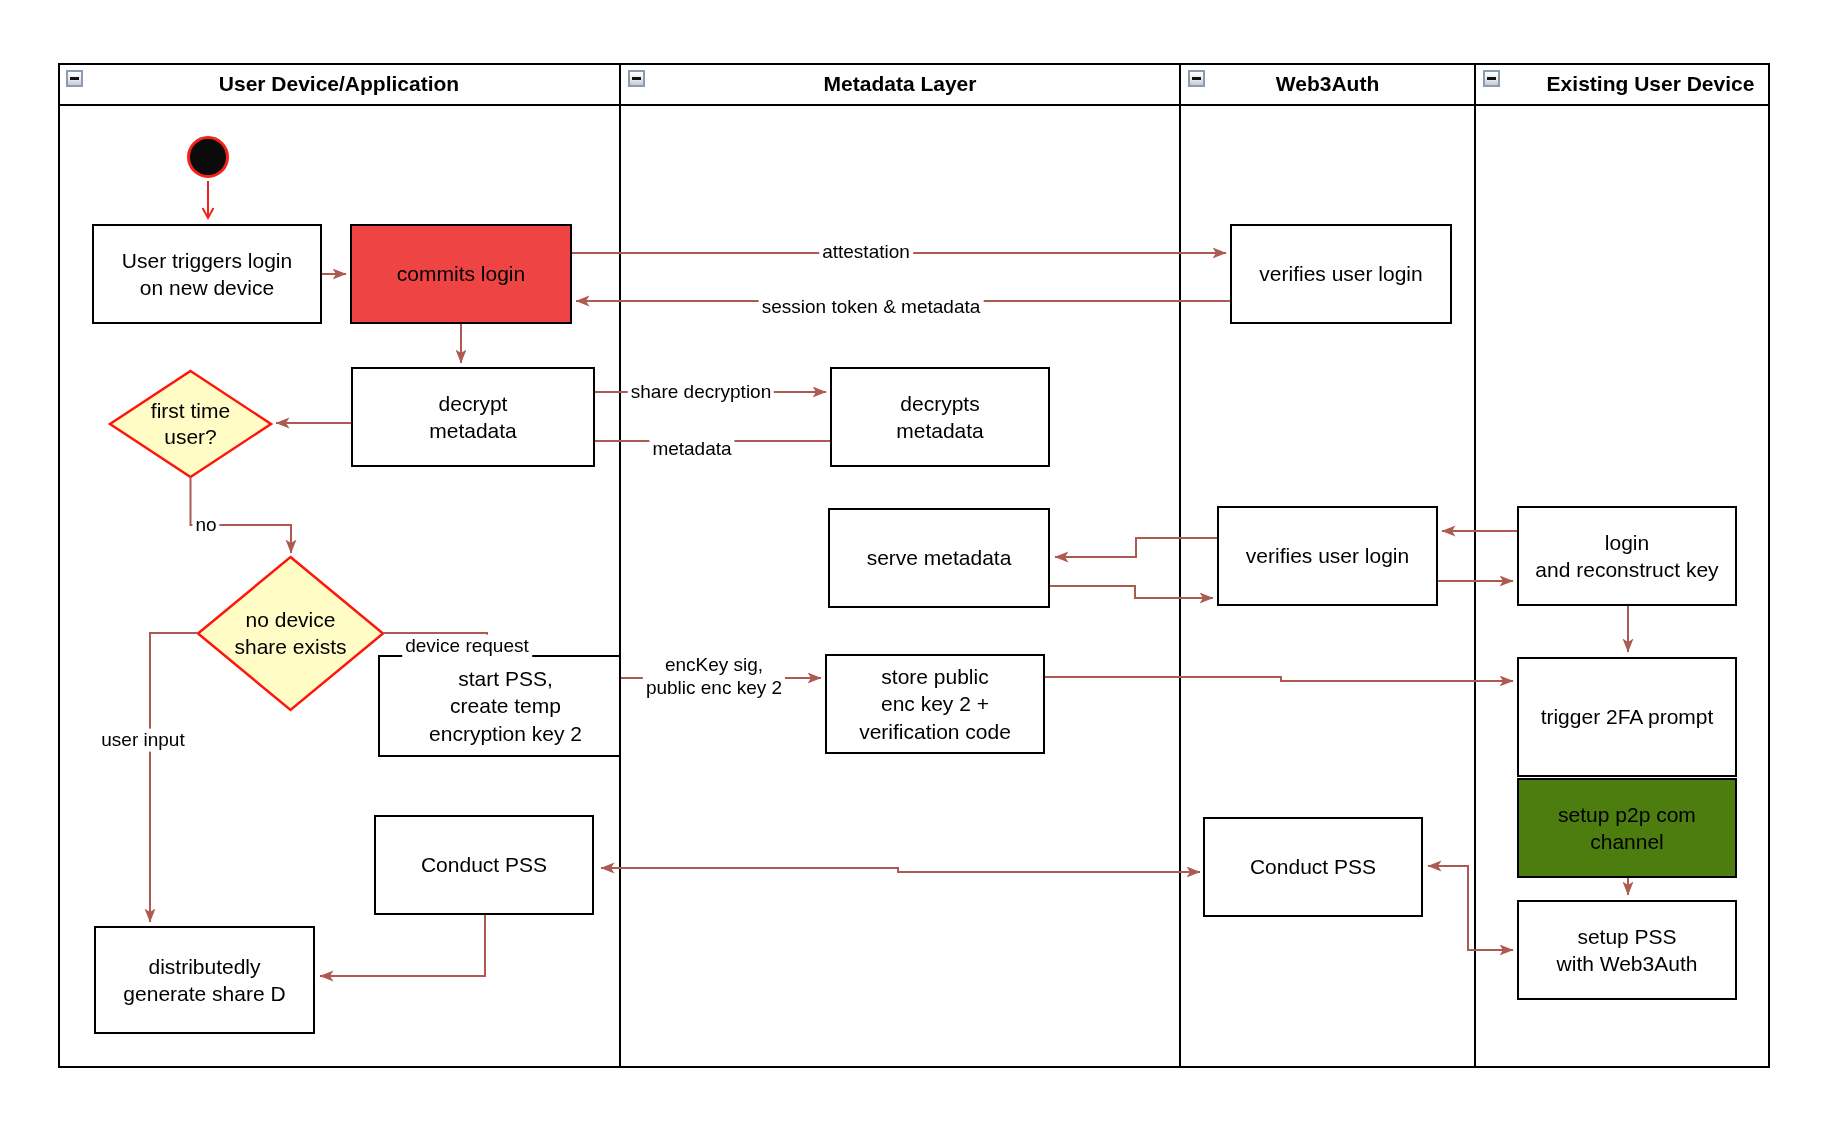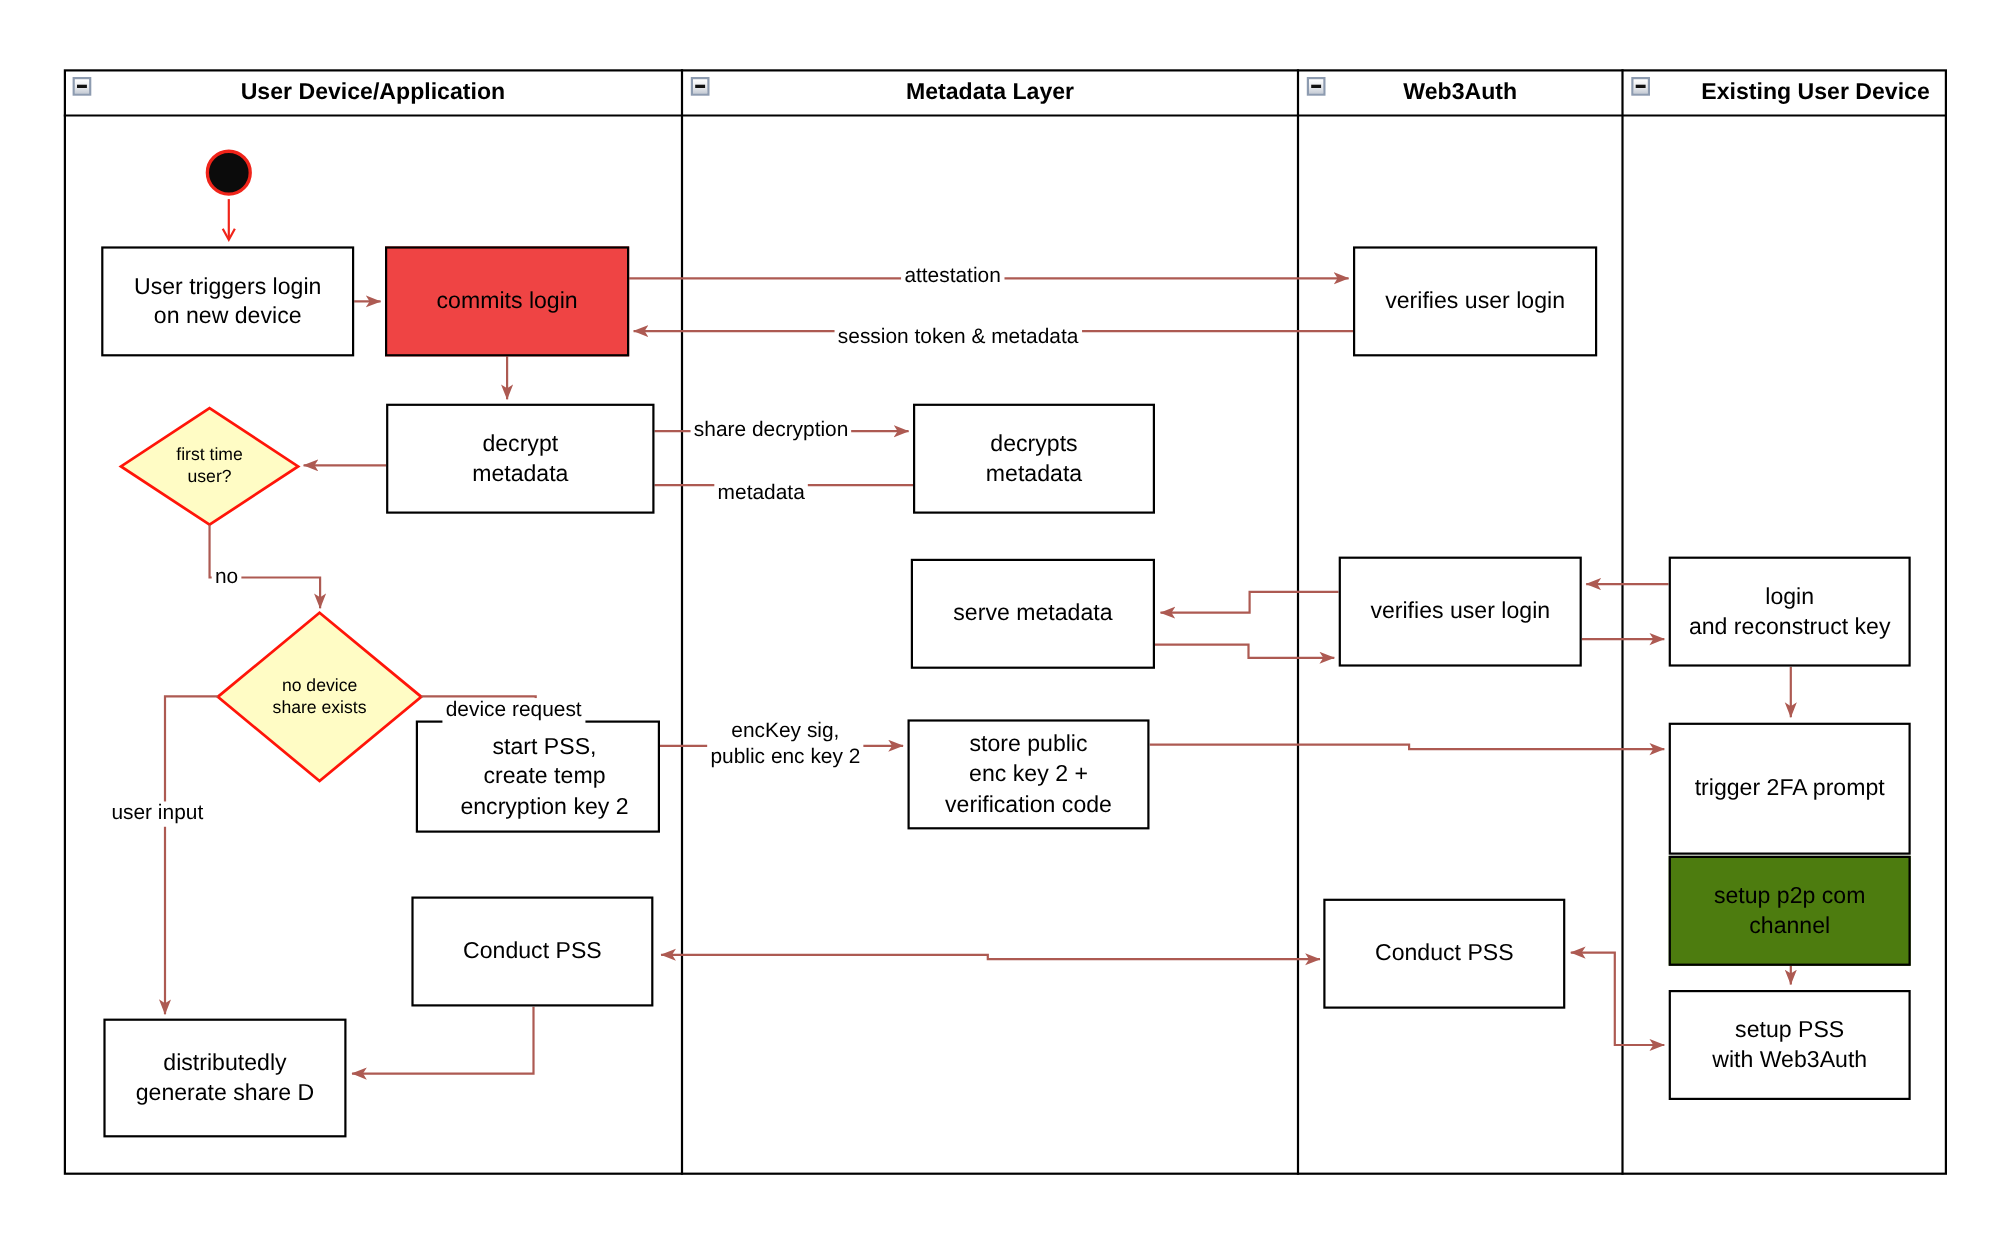--- a/index.html
+++ b/index.html
@@ -22,21 +22,21 @@
     display:flex; align-items:center; justify-content:center;
   }
   .minus-glyph { width:9px; height:2.5px; background:#111; }
   .node {
     position:absolute; background:#fff; border:2px solid #000; box-sizing:border-box;
     display:flex; flex-direction:column; align-items:center; justify-content:center;
     text-align:center; font-size:21px; line-height:1.3;
   }
   .diamond-label {
     position:absolute; display:flex; flex-direction:column; align-items:center; justify-content:center;
-    text-align:center; font-size:16px; line-height:1.25; pointer-events:none;
+    text-align:center; font-size:21px; line-height:1.25; pointer-events:none;
   }
   .start-circle {
     position:absolute; border-radius:50%; background:#0b0b0b; box-sizing:border-box;
   }
   .edge-label {
     position:absolute; transform:translate(-50%,-50%); background:#ffffff;
     font-size:19px; line-height:1.2; text-align:center; white-space:nowrap; padding:0 3px;
   }
 </style>
 </head>
@@ -127,21 +127,21 @@
         <div>metadata</div>
       </div>
       <div class="diamond-label" style="left: 110px; top: 371px; width: 161px; height: 106px;">
         <div>first time</div>
         <div>user?</div>
       </div>
       <div class="diamond-label" style="left: 198px; top: 557px; width: 185px; height: 153px;">
         <div>no device</div>
         <div>share exists</div>
       </div>
-      <div class="node" style="left: 378px; top: 655px; width: 222px; height: 102px; border-color: rgb(0, 0, 0); background: rgb(255, 255, 255); padding-left: 12px;">
+      <div class="node" style="left: 378px; top: 655px; width: 243px; height: 102px; border-color: rgb(0, 0, 0); background: rgb(255, 255, 255); padding-left: 12px;">
         <div>start PSS,</div>
         <div>create temp</div>
         <div>encryption key 2</div>
       </div>
       <div class="node" style="left: 374px; top: 815px; width: 220px; height: 100px; border-color: rgb(0, 0, 0); background: rgb(255, 255, 255);">
         <div>Conduct PSS</div>
       </div>
       <div class="node" style="left: 94px; top: 926px; width: 221px; height: 108px; border-color: rgb(0, 0, 0); background: rgb(255, 255, 255);">
         <div>distributedly</div>
         <div>generate share D</div>

